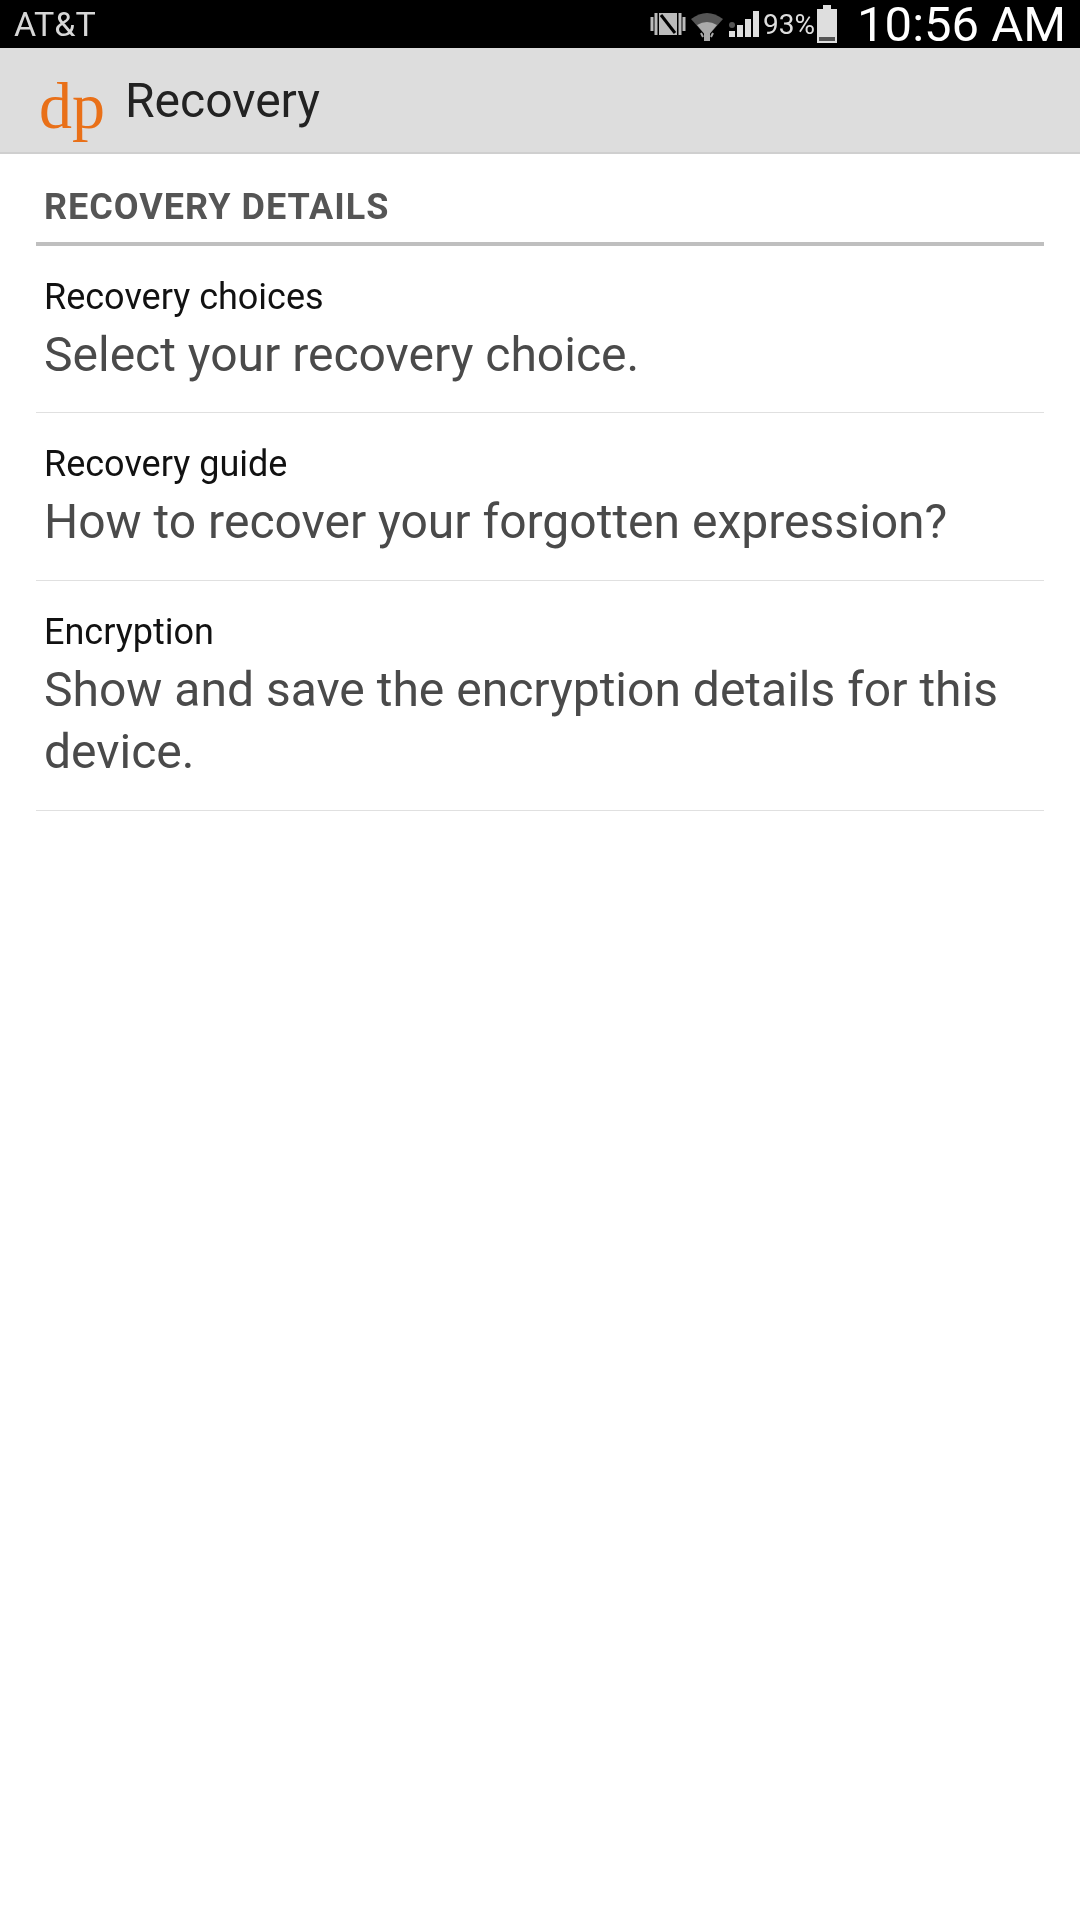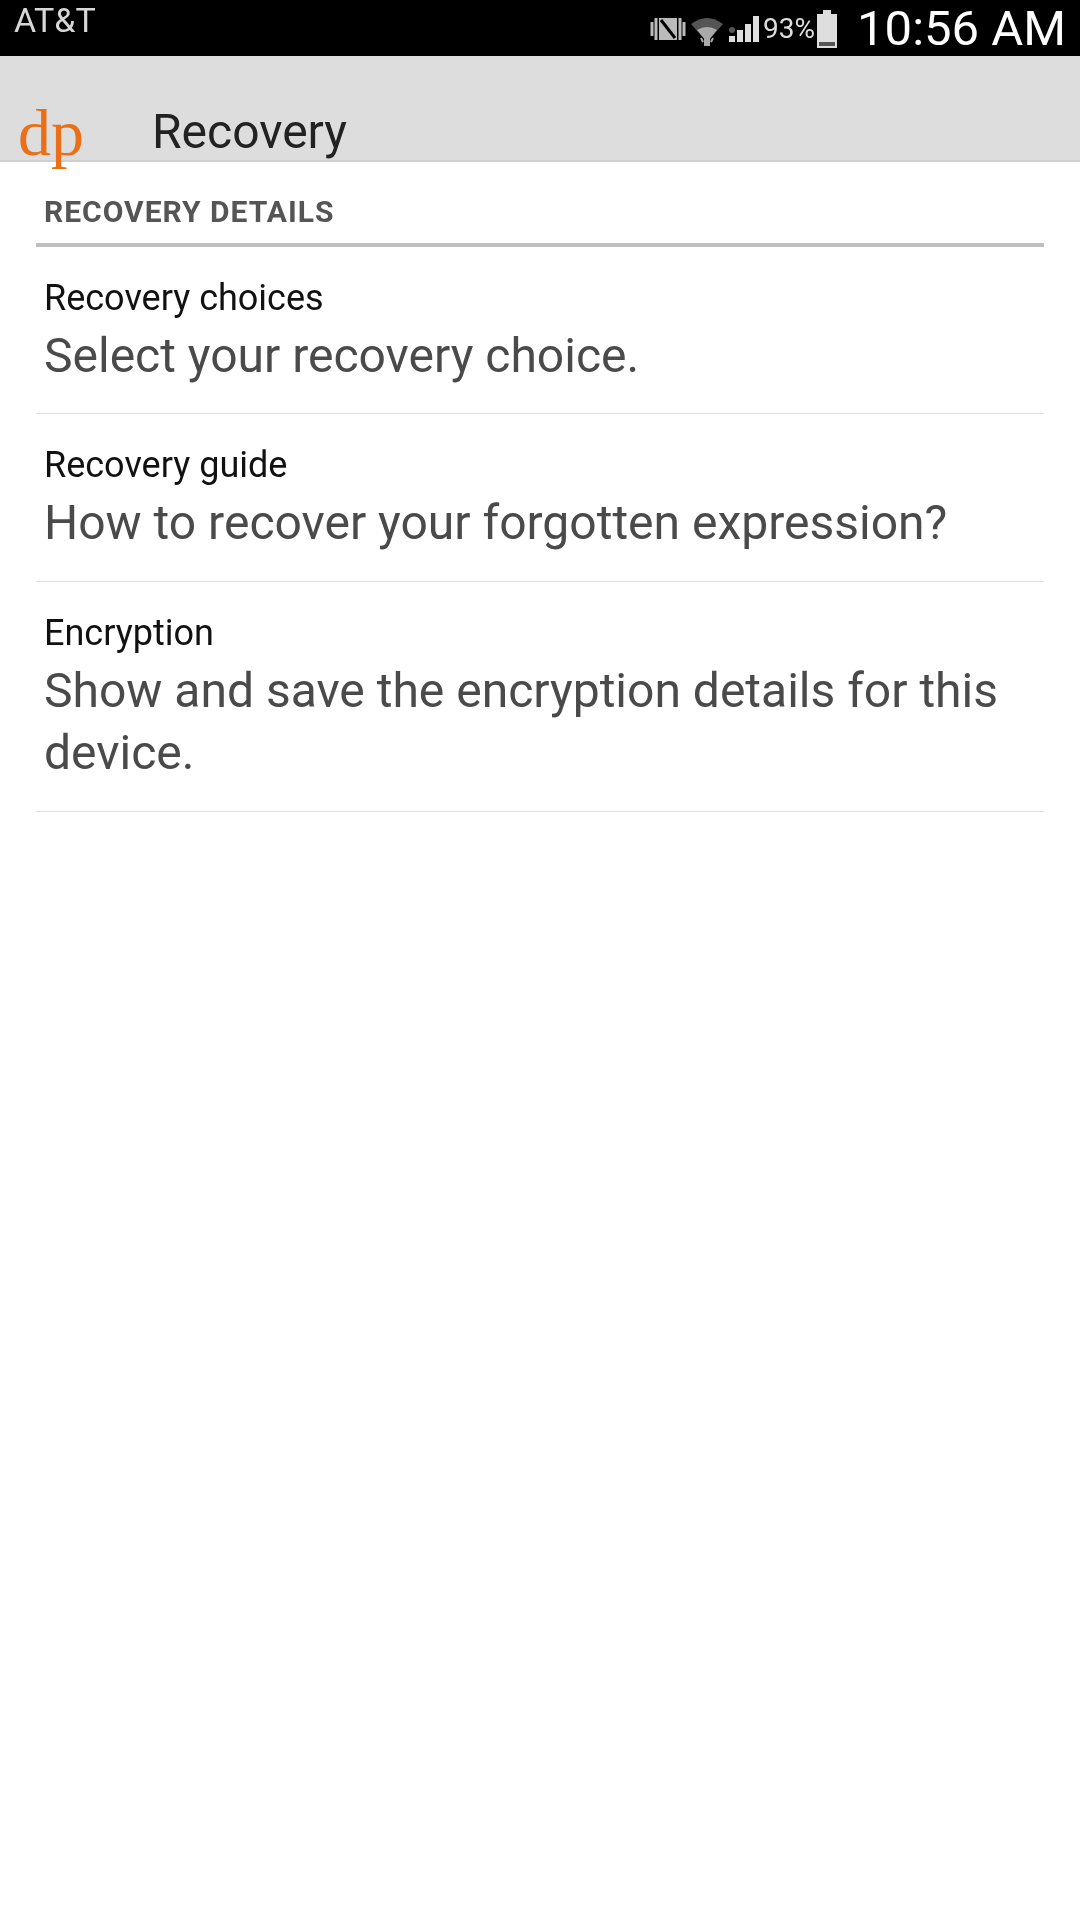--- a/index.html
+++ b/index.html
@@ -8,25 +8,25 @@
       box-sizing: border-box;
     }
     body {
       width: 1080px;
       height: 1920px;
       font-family: Roboto, -apple-system, BlinkMacSystemFont, "Segoe UI", sans-serif;
       background: #ffffff;
       overflow: hidden;
     }
     .status-bar {
-      height: 56px;
+      height: 48px;
       background: #000000;
       color: #d7d7d7;
       display: flex;
-      align-items: flex-start;
+      align-items: center;
       justify-content: space-between;
       padding: 0 14px;
       font-size: 34px;
     }
     .status-left {
       display: flex;
       align-items: center;
     }
     .status-right {
       display: flex;
@@ -43,46 +43,45 @@
       color: #ffffff;
     }
     .battery-pct {
       font-size: 28px;
       color: #dedede;
     }
     .app-bar {
       height: 106px;
       background: #dddddd;
       display: flex;
-      align-items: flex-end;
-      padding: 0 18px;
+      align-items: center;
+      padding: 0 39px;
       border-bottom: 2px solid #cfcfcf;
     }
     .app-logo {
       font-family: Georgia, "Times New Roman", serif;
       color: #e97018;
       font-size: 66px;
       font-weight: normal;
       margin-right: 20px;
       line-height: 1;
       position: relative;
       top: 6px;
     }
     .app-title {
       color: #222222;
       font-size: 48px;
       font-weight: 400;
-      margin-left: 48px;
     }
     .content {
       padding: 0 36px;
     }
     .section-header {
       color: #555555;
-      font-size: 30px;
+      font-size: 36px;
       font-weight: 700;
       letter-spacing: 1px;
       padding: 32px 8px 14px 8px;
       border-bottom: 4px solid #bfbfbf;
       margin-bottom: 0;
     }
     .list-item {
       padding: 30px 8px 26px 8px;
       border-bottom: 1px solid #e0e0e0;
       cursor: pointer;

